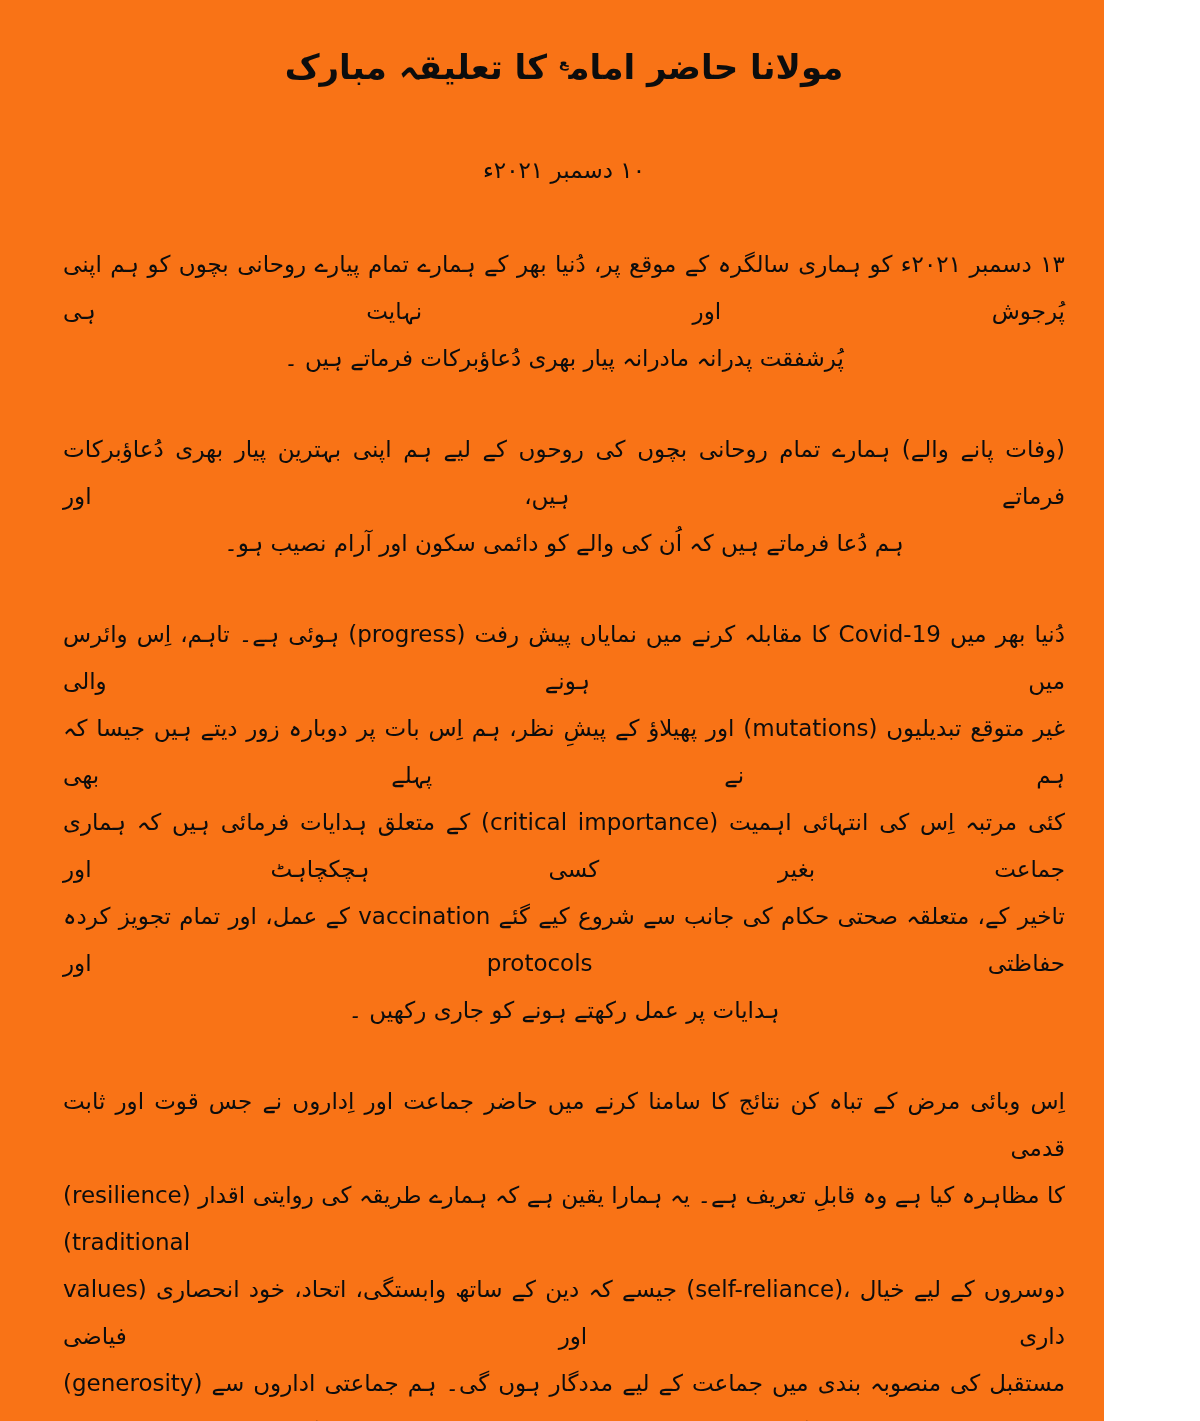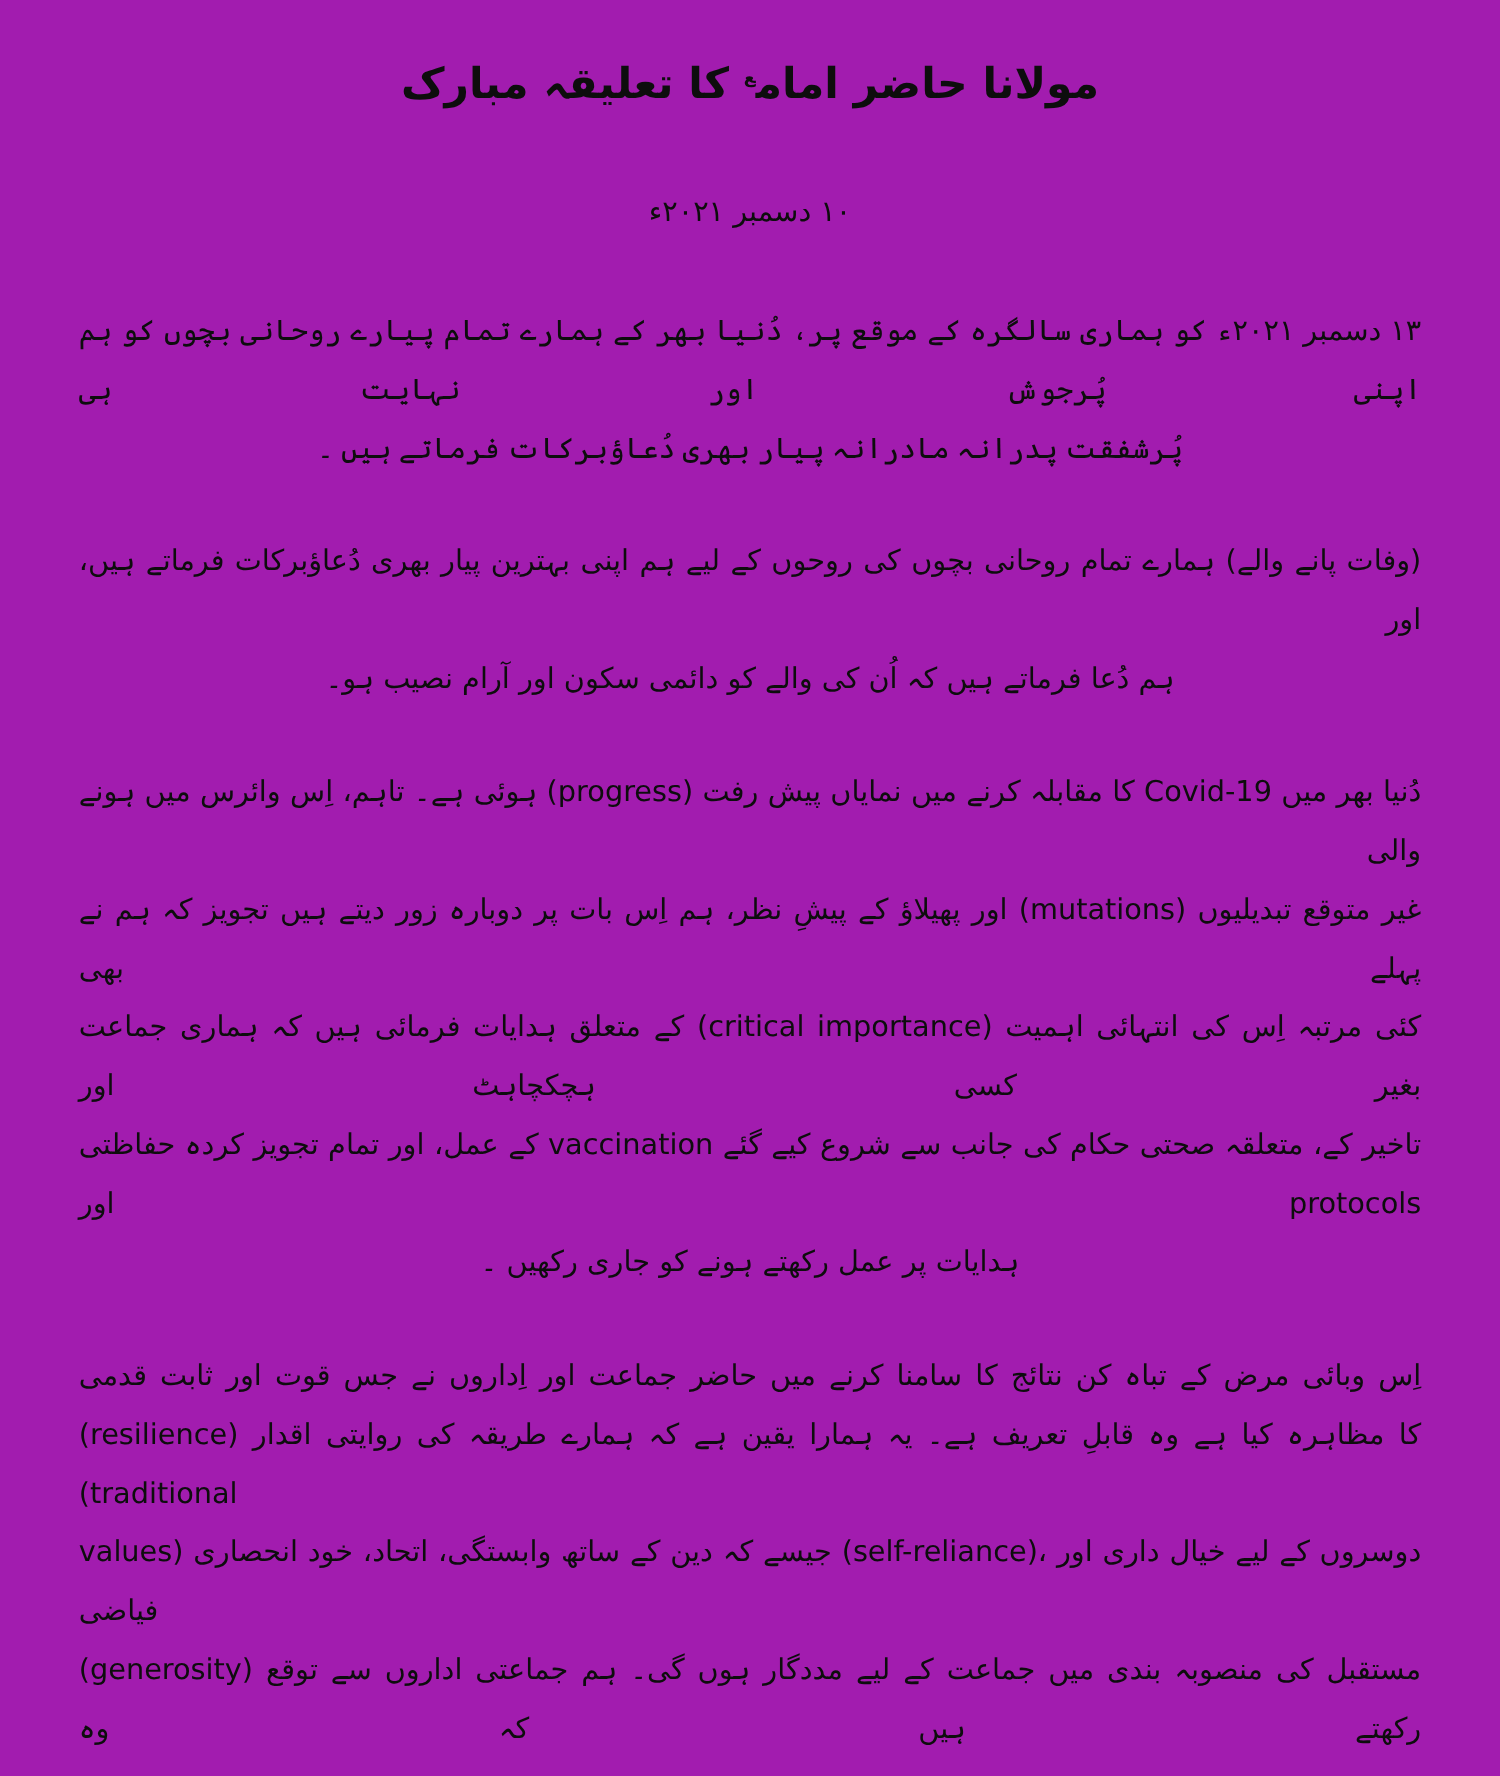--- a/index.html
+++ b/index.html
@@ -5,24 +5,24 @@
   html, body {
     margin: 0;
     padding: 0;
     background: #ffffff;
     width: 1200px;
     height: 1421px;
     overflow: hidden;
   }
   .page {
     box-sizing: border-box;
-    width: 1200px;
+    width: 1104px;
     height: 1421px;
-    padding: 26px 63px 0 63px;
-    background: #a21caf;
+    padding: 26px 39px 0 63px;
+    background: #f97316;
     color: #0d0d0d;
     font-family: "DejaVu Sans", sans-serif;
   }
   .title {
     direction: rtl;
     text-align: center;
     font-size: 34px;
     font-weight: 700;
     line-height: 72px;
     margin: 0;
@@ -41,21 +41,21 @@
   }
   .salutation {
     direction: rtl;
     text-align: right;
     font-size: 23px;
     line-height: 42px;
     margin-top: 50px;
   }
   .body-block { margin: 0; }
   .para { margin-top: 44px; }
-  .para:first-child { margin-top: 50px; font-family: Liberation Serif, serif; }
+  .para:first-child { margin-top: 50px; }
   .line {
     direction: rtl;
     unicode-bidi: plaintext;
     font-size: 23px;
     line-height: 47px;
     text-align: justify;
     text-align-last: justify;
     -moz-text-align-last: justify;
     white-space: normal;
   }
@@ -79,21 +79,21 @@
       <div class="para" dir="rtl">
         <div class="line" dir="rtl">۱۳ دسمبر ۲۰۲۱ء کو ہماری سالگرہ کے موقع پر، دُنیا بھر کے ہمارے تمام پیارے روحانی بچوں کو ہم اپنی پُرجوش اور نہایت ہی</div>
         <div class="line last" dir="rtl">پُرشفقت پدرانہ مادرانہ پیار بھری دُعاؤبرکات فرماتے ہیں ۔</div>
       </div>
       <div class="para" dir="rtl">
         <div class="line" dir="rtl">(وفات پانے والے) ہمارے تمام روحانی بچوں کی روحوں کے لیے ہم اپنی بہترین پیار بھری دُعاؤبرکات فرماتے ہیں، اور</div>
         <div class="line last" dir="rtl">ہم دُعا فرماتے ہیں کہ اُن کی والے کو دائمی سکون اور آرام نصیب ہو۔</div>
       </div>
       <div class="para" dir="rtl">
         <div class="line" dir="rtl">دُنیا بھر میں Covid-19 کا مقابلہ کرنے میں نمایاں پیش رفت (progress) ہوئی ہے۔ تاہم، اِس وائرس میں ہونے والی</div>
-        <div class="line" dir="rtl">غیر متوقع تبدیلیوں (mutations) اور پھیلاؤ کے پیشِ نظر، ہم اِس بات پر دوبارہ زور دیتے ہیں تجویز کہ ہم نے پہلے بھی</div>
+        <div class="line" dir="rtl">غیر متوقع تبدیلیوں (mutations) اور پھیلاؤ کے پیشِ نظر، ہم اِس بات پر دوبارہ زور دیتے ہیں جیسا کہ ہم نے پہلے بھی</div>
         <div class="line" dir="rtl">کئی مرتبہ اِس کی انتہائی اہمیت (critical importance) کے متعلق ہدایات فرمائی ہیں کہ ہماری جماعت بغیر کسی ہچکچاہٹ اور</div>
         <div class="line" dir="rtl">تاخیر کے، متعلقہ صحتی حکام کی جانب سے شروع کیے گئے vaccination کے عمل، اور تمام تجویز کردہ حفاظتی protocols اور</div>
         <div class="line last" dir="rtl">ہدایات پر عمل رکھتے ہونے کو جاری رکھیں ۔</div>
       </div>
       <div class="para" dir="rtl">
         <div class="line" dir="rtl">اِس وبائی مرض کے تباہ کن نتائج کا سامنا کرنے میں حاضر جماعت اور اِداروں نے جس قوت اور ثابت قدمی</div>
         <div class="line" dir="rtl">(resilience) کا مظاہرہ کیا ہے وہ قابلِ تعریف ہے۔ یہ ہمارا یقین ہے کہ ہمارے طریقہ کی روایتی اقدار (traditional</div>
         <div class="line" dir="rtl">values) جیسے کہ دین کے ساتھ وابستگی، اتحاد، خود انحصاری (self-reliance)، دوسروں کے لیے خیال داری اور فیاضی</div>
         <div class="line" dir="rtl">(generosity) مستقبل کی منصوبہ بندی میں جماعت کے لیے مددگار ہوں گی۔ ہم جماعتی اداروں سے توقع رکھتے ہیں کہ وہ</div>
       </div>

